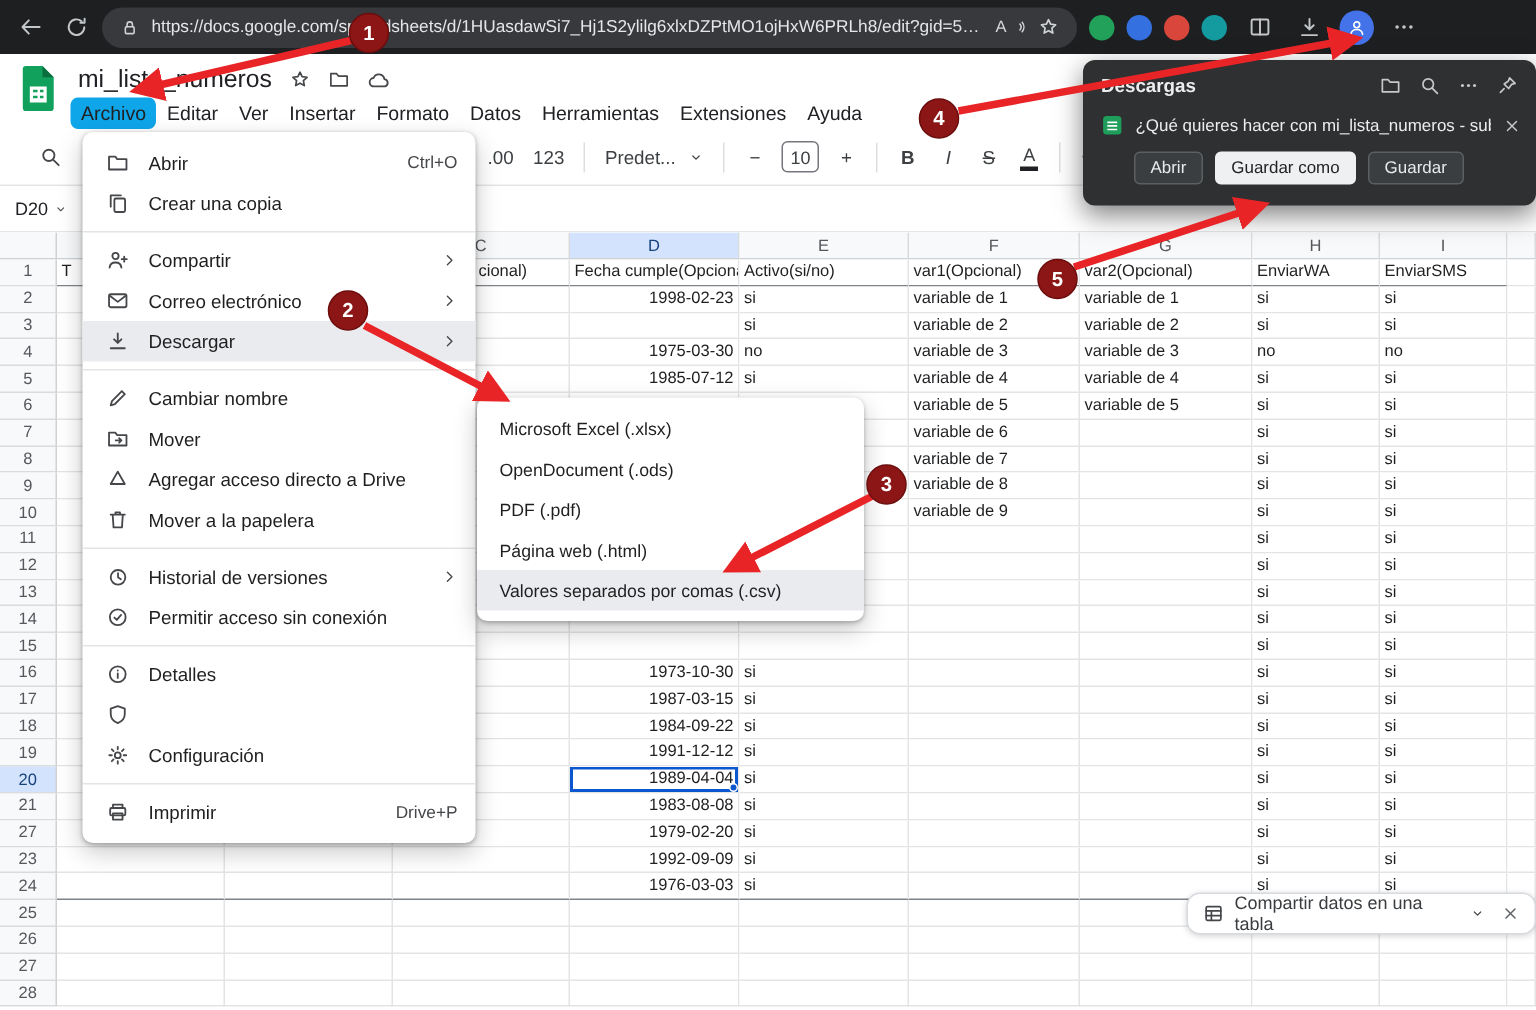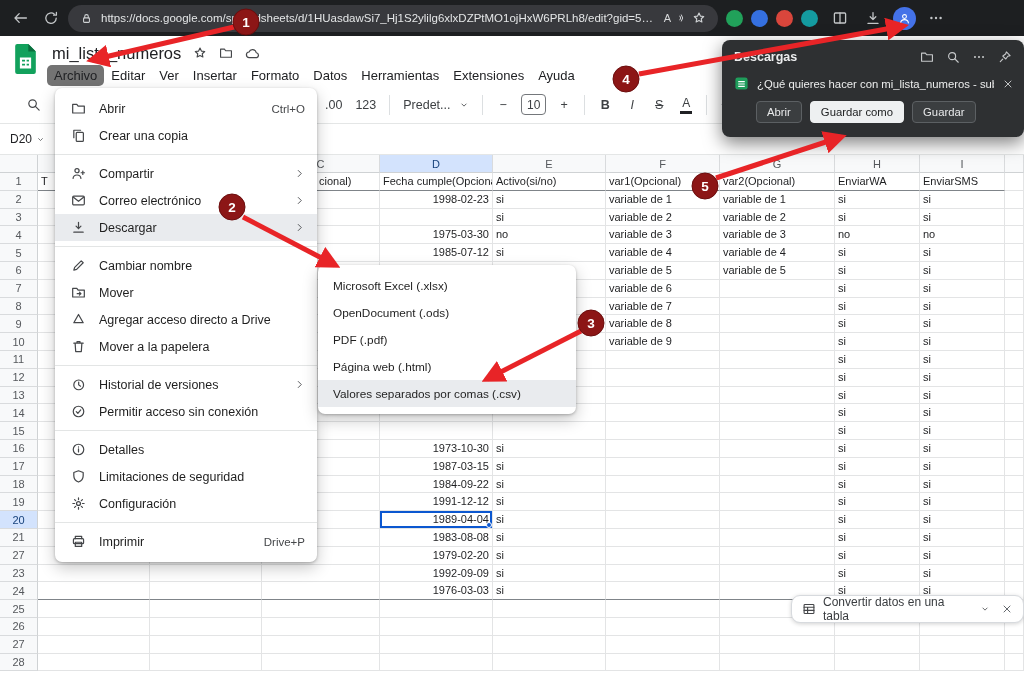--- a/index.html
+++ b/index.html
@@ -20,21 +20,21 @@
 .avatar{width:23px;height:23px;border-radius:50%;display:flex;align-items:center;justify-content:center;color:#fff;background:#4472e8}
 
 
 .sheets-header{position:absolute;top:36px;left:0;right:0;height:50px;background:#fff}
 .logo{position:absolute;left:14px;top:8px}
 .title-row{position:absolute;left:52px;top:5px;display:flex;align-items:center;gap:12px;height:24px}
 .doc-title{font-size:16.5px;color:#202124}
 .t-ic{color:#45474a;display:flex}
 .menu-row{position:absolute;left:47px;top:29px;display:flex;align-items:center}
 .menu-item{font-size:13px;color:#202124;padding:3px 7px;border-radius:5px;line-height:15px;white-space:nowrap}
-.menu-item.active{background:#737373}
+.menu-item.active{background:#0ea5e9}
 
 
 .toolbar{position:absolute;top:86px;left:0;right:0;height:38px;background:#fff;border-bottom:1px solid #e4e6e6}
 .tb-search{position:absolute;left:26px;top:11px;color:#45474a}
 .tb-main{position:absolute;left:320px;top:0;height:37px;display:flex;align-items:center;gap:3px;color:#3d4043}
 .tbt{min-width:24px;height:25px;padding:0 5px;border-radius:4px;display:flex;align-items:center;justify-content:center;font-size:12.5px;white-space:nowrap}
 .tbt.b{font-weight:700}.tbt.i{font-style:italic}.tbt.s{text-decoration:line-through}
 .tb-select{width:76px;justify-content:space-between}
 .tb-box{width:25px;height:21px;border:1px solid #74777b;border-radius:4px;font-size:12px;display:flex;align-items:center;justify-content:center;margin:0 3px}
 .tb-sep{width:1px;height:20px;background:#dcdfe1;margin:0 5px}
@@ -795,21 +795,20 @@
           </svg>
         </span>
         <span class="m-label">Detalles</span>
       </div>
       <div class="m-item">
         <span class="m-ic">
           <svg viewBox="0 0 16 16" width="15" height="15" fill="none" stroke="currentColor" stroke-width="1.3" stroke-linecap="round" stroke-linejoin="round">
             <path d="M8 1.9l5 1.8v3.6c0 3-2 5.5-5 6.6-3-1.1-5-3.6-5-6.6V3.7z"></path>
           </svg>
         </span>
-        <span class="m-label">Limitaciones de seguridad</span>
       </div>
       <div class="m-item">
         <span class="m-ic">
           <svg viewBox="0 0 16 16" width="15" height="15" fill="none" stroke="currentColor" stroke-width="1.3" stroke-linecap="round" stroke-linejoin="round">
             <circle cx="8" cy="8" r="2.1"></circle>
             <path d="M8 2v1.8M8 12.2V14M2 8h1.8M12.2 8H14M3.8 3.8L5 5M11 11l1.2 1.2M12.2 3.8L11 5M5 11l-1.2 1.2"></path>
           </svg>
         </span>
         <span class="m-label">Configuración</span>
       </div>
@@ -888,21 +887,21 @@
     </div>
   </div>
 
   <div class="convert-pill">
     <span class="cp-ic">
         <svg viewBox="0 0 16 16" width="14" height="14" fill="none" stroke="currentColor" stroke-width="1.3" stroke-linecap="round" stroke-linejoin="round">
           <rect x="2.4" y="2.8" width="11.2" height="10.4" rx="1"></rect>
           <path d="M2.4 6h11.2M6.4 6v7.2M2.4 9.6h11.2"></path>
         </svg>
       </span>
-    <span>Convertir datos en una tabla</span>
+    <span>Compartir datos en una tabla</span>
     <span class="cp-caret">
         <svg viewBox="0 0 16 16" width="10" height="10" fill="none" stroke="currentColor" stroke-width="1.3" stroke-linecap="round" stroke-linejoin="round">
           <path d="M4.6 6.4L8 9.8l3.4-3.4"></path>
         </svg>
       </span>
     <span class="cp-x">
         <svg viewBox="0 0 16 16" width="12" height="12" fill="none" stroke="currentColor" stroke-width="1.3" stroke-linecap="round" stroke-linejoin="round">
           <path d="M4 4l8 8M12 4l-8 8"></path>
         </svg>
       </span>

